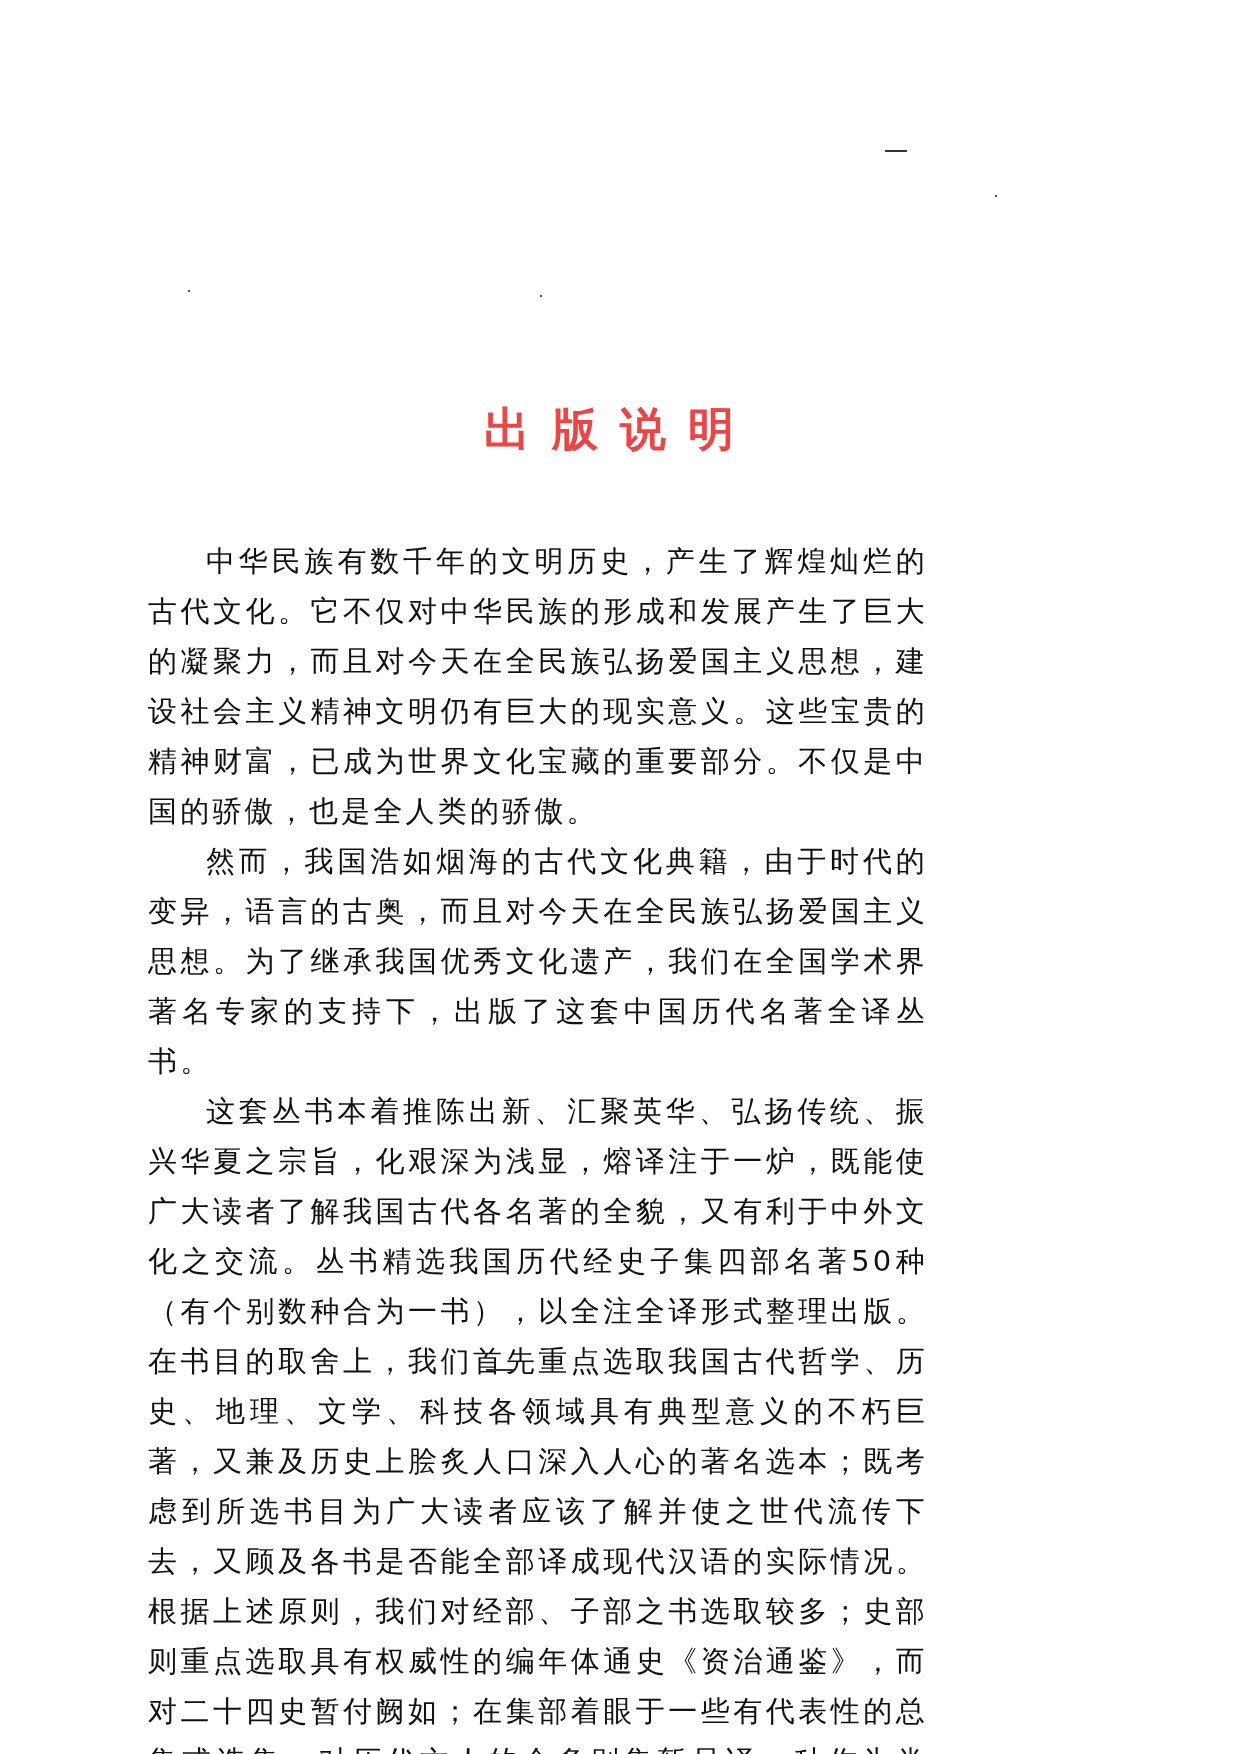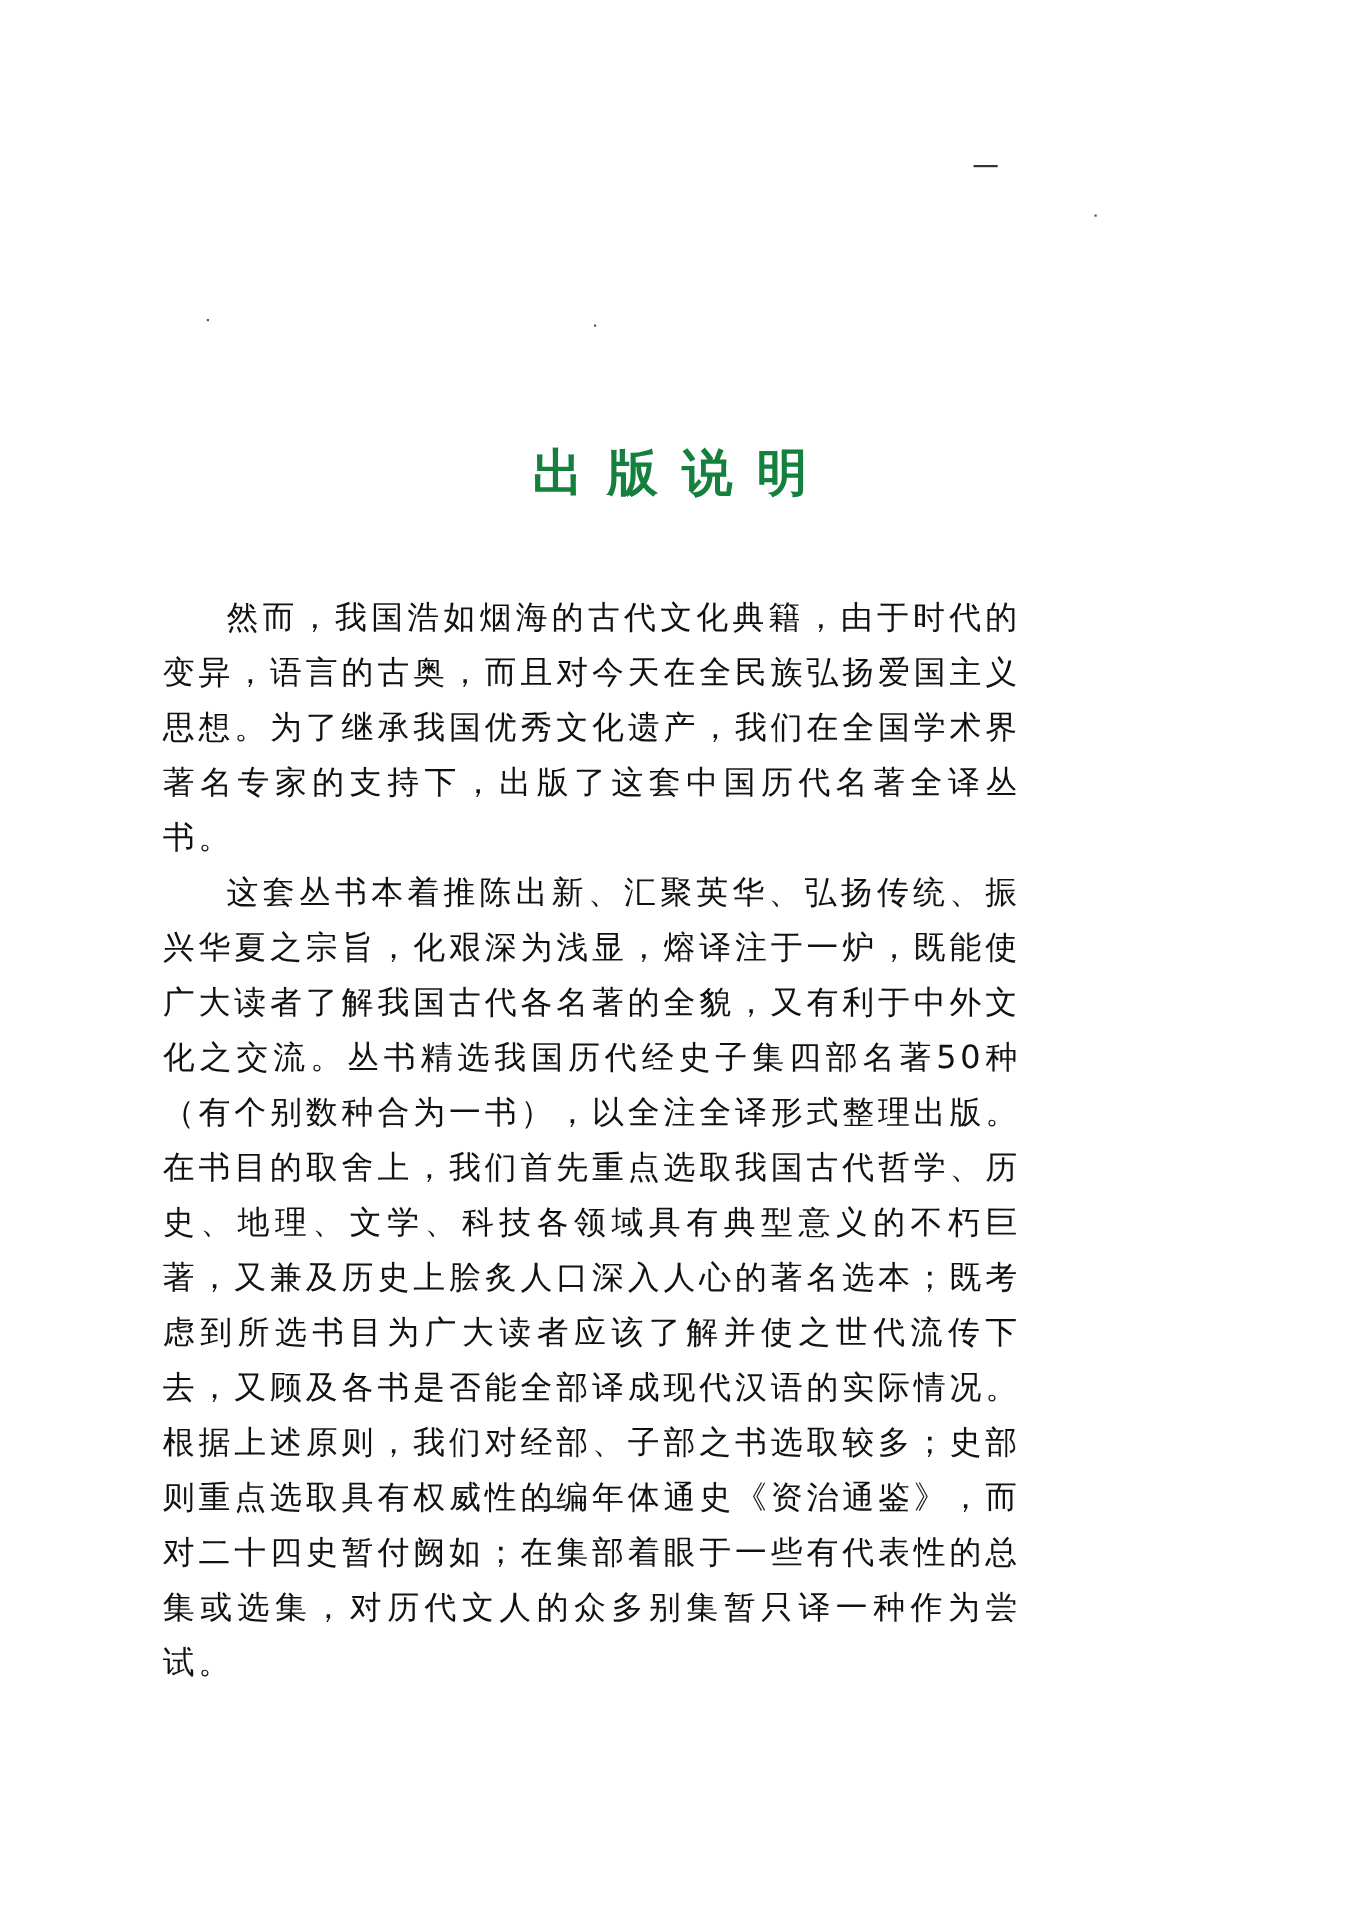--- a/index.html
+++ b/index.html
@@ -1,39 +1,40 @@
 <!DOCTYPE html>
 <html><head>
 <meta charset="utf-8">
 <style>
   html, body { margin:0; padding:0; background:#ffffff; }
   body { width:1240px; height:1754px; position:relative; overflow:hidden;
          font-family:"DejaVu Serif", "Liberation Serif", serif; color:#111; }
   .page { position:absolute; left:0; top:0; width:1240px; height:1754px; }
   .title { position:absolute; top:368px; left:0; width:1240px; text-align:center;
            font-size:46px; font-weight:bold; letter-spacing:22px;
-           font-family:"DejaVu Sans", "Liberation Sans", sans-serif; color:#15803d; }
+           font-family:"DejaVu Sans", "Liberation Sans", sans-serif; color:#ef4444; }
   .body-text { position:absolute; left:148px; top:536px; width:780px;
                font-size:29px; line-height:50px; letter-spacing:3.2px;
                font-family:"DejaVu Sans", "Liberation Sans", sans-serif; color:#111; }
   .para { margin:0; text-indent:2em; text-align:justify; }
   .mark-top { position:absolute; left:885px; top:150px; width:22px; height:2px; background:#333; }
   .mark-bottom { position:absolute; left:486px; top:1369px; width:28px; height:2px; background:#333; }
   .dot { position:absolute; width:2px; height:2px; background:#555; }
 </style>
 </head>
 <body>
 
 <div class="page">
   <div class="mark-top"></div>
   <div class="dot" style="left:188px;top:290px"></div>
   <div class="dot" style="left:540px;top:295px"></div>
   <div class="dot" style="left:995px;top:195px"></div>
 
   <h1 class="title">出版说明</h1>
 
   <div class="body-text">
+    <p class="para">中华民族有数千年的文明历史，产生了辉煌灿烂的古代文化。它不仅对中华民族的形成和发展产生了巨大的凝聚力，而且对今天在全民族弘扬爱国主义思想，建设社会主义精神文明仍有巨大的现实意义。这些宝贵的精神财富，已成为世界文化宝藏的重要部分。不仅是中国的骄傲，也是全人类的骄傲。</p>
     <p class="para">然而，我国浩如烟海的古代文化典籍，由于时代的变异，语言的古奥，而且对今天在全民族弘扬爱国主义思想。为了继承我国优秀文化遗产，我们在全国学术界著名专家的支持下，出版了这套中国历代名著全译丛书。</p>
     <p class="para">这套丛书本着推陈出新、汇聚英华、弘扬传统、振兴华夏之宗旨，化艰深为浅显，熔译注于一炉，既能使广大读者了解我国古代各名著的全貌，又有利于中外文化之交流。丛书精选我国历代经史子集四部名著50种（有个别数种合为一书），以全注全译形式整理出版。在书目的取舍上，我们首先重点选取我国古代哲学、历史、地理、文学、科技各领域具有典型意义的不朽巨著，又兼及历史上脍炙人口深入人心的著名选本；既考虑到所选书目为广大读者应该了解并使之世代流传下去，又顾及各书是否能全部译成现代汉语的实际情况。根据上述原则，我们对经部、子部之书选取较多；史部则重点选取具有权威性的编年体通史《资治通鉴》，而对二十四史暂付阙如；在集部着眼于一些有代表性的总集或选集，对历代文人的众多别集暂只译一种作为尝试。</p>
   </div>
 
   <div class="mark-bottom"></div>
 </div>
 
 </body></html>

